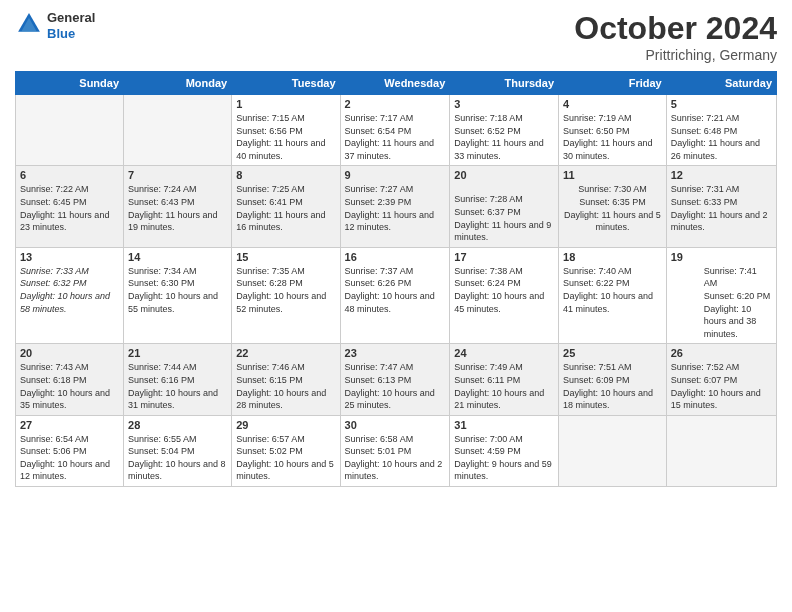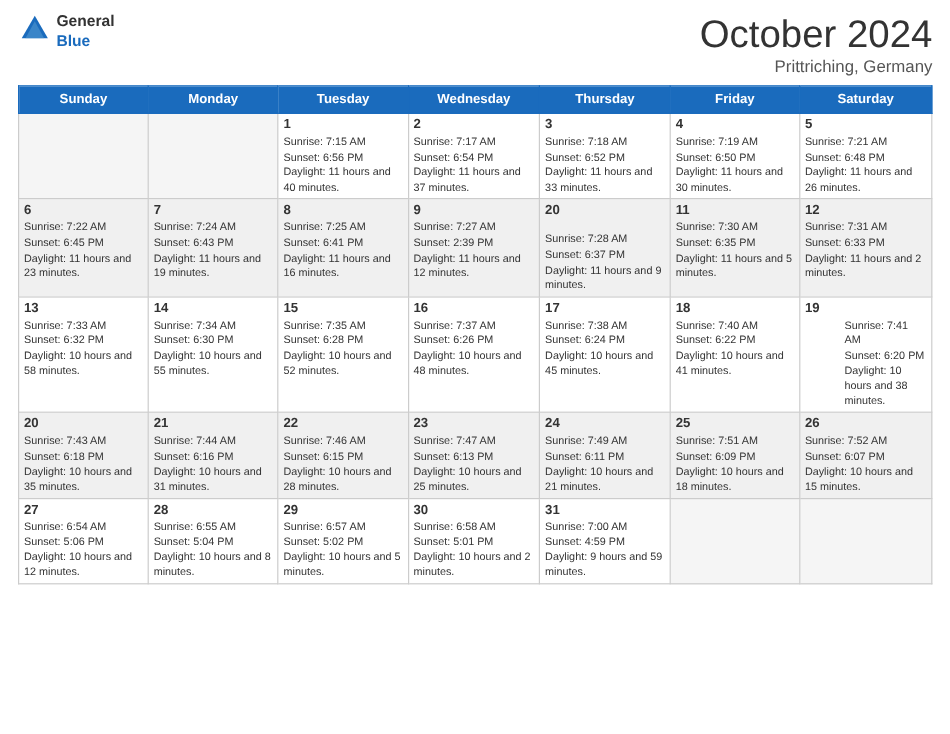--- a/index.html
+++ b/index.html
@@ -39,38 +39,38 @@
     .logo-blue { color: #1a6bbd; }
     .logo-icon {
       width: 28px;
       height: 28px;
     }
     .title-block {
       text-align: right;
     }
     .month-title {
       font-size: 32px;
-      font-weight: normal;
+      font-weight: bold;
       color: #333;
     }
     .subtitle {
       font-size: 14px;
       color: #555;
       text-align: right;
     }
     .calendar {
       width: 100%;
       border-collapse: collapse;
       font-size: 10px;
     }
     .calendar th {
       background: #1a6bbd;
       color: #fff;
       padding: 5px 4px;
-      text-align: center;
+      text-align: right;
       font-size: 11px;
       font-weight: bold;
       border: 1px solid #1a6bbd;
     }
     .calendar td {
       border: 1px solid #ccc;
       vertical-align: top;
       padding: 3px 4px;
       width: 113px;
       min-height: 80px;
@@ -188,35 +188,35 @@
 Daylight: 11 hours and 12 minutes.</div>
           </td>
           <td>
             <div class="day-num">20</div>
             <div class="day-detail" style="white-space: pre-line; margin-top: 12px;">Sunrise: 7:28 AM
 Sunset: 6:37 PM
 Daylight: 11 hours and 9 minutes.</div>
           </td>
           <td>
             <div class="day-num">11</div>
-            <div class="day-detail" style="white-space: pre-line;">Sunrise: 7:30 AM
+            <div class="day-detail" style="white-space: pre-line; text-align: center;">Sunrise: 7:30 AM
 Sunset: 6:35 PM
 Daylight: 11 hours and 5 minutes.</div>
           </td>
           <td>
             <div class="day-num">12</div>
             <div class="day-detail" style="white-space: pre-line;">Sunrise: 7:31 AM
 Sunset: 6:33 PM
 Daylight: 11 hours and 2 minutes.</div>
           </td>
         </tr>
         <tr>
           <td>
             <div class="day-num">13</div>
-            <div class="day-detail" style="white-space: pre-line;">Sunrise: 7:33 AM
+            <div class="day-detail" style="white-space: pre-line; font-style: italic;">Sunrise: 7:33 AM
 Sunset: 6:32 PM
 Daylight: 10 hours and 58 minutes.</div>
           </td>
           <td>
             <div class="day-num">14</div>
             <div class="day-detail" style="white-space: pre-line;">Sunrise: 7:34 AM
 Sunset: 6:30 PM
 Daylight: 10 hours and 55 minutes.</div>
           </td>
           <td>

